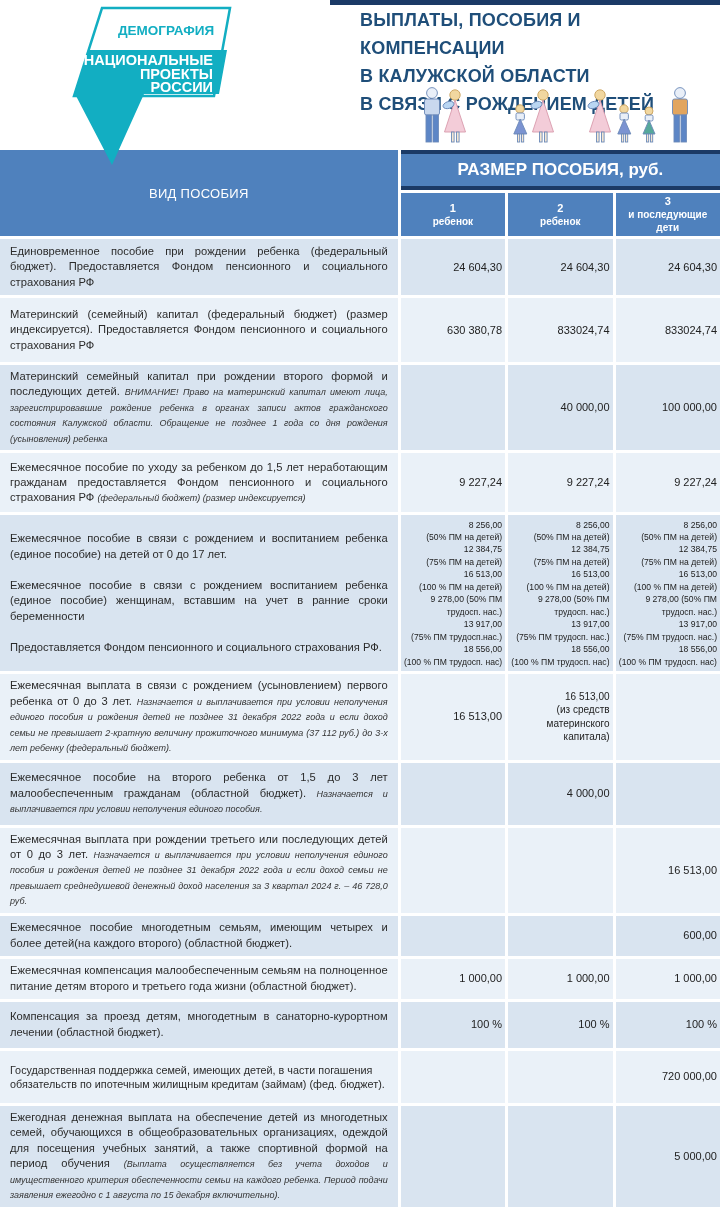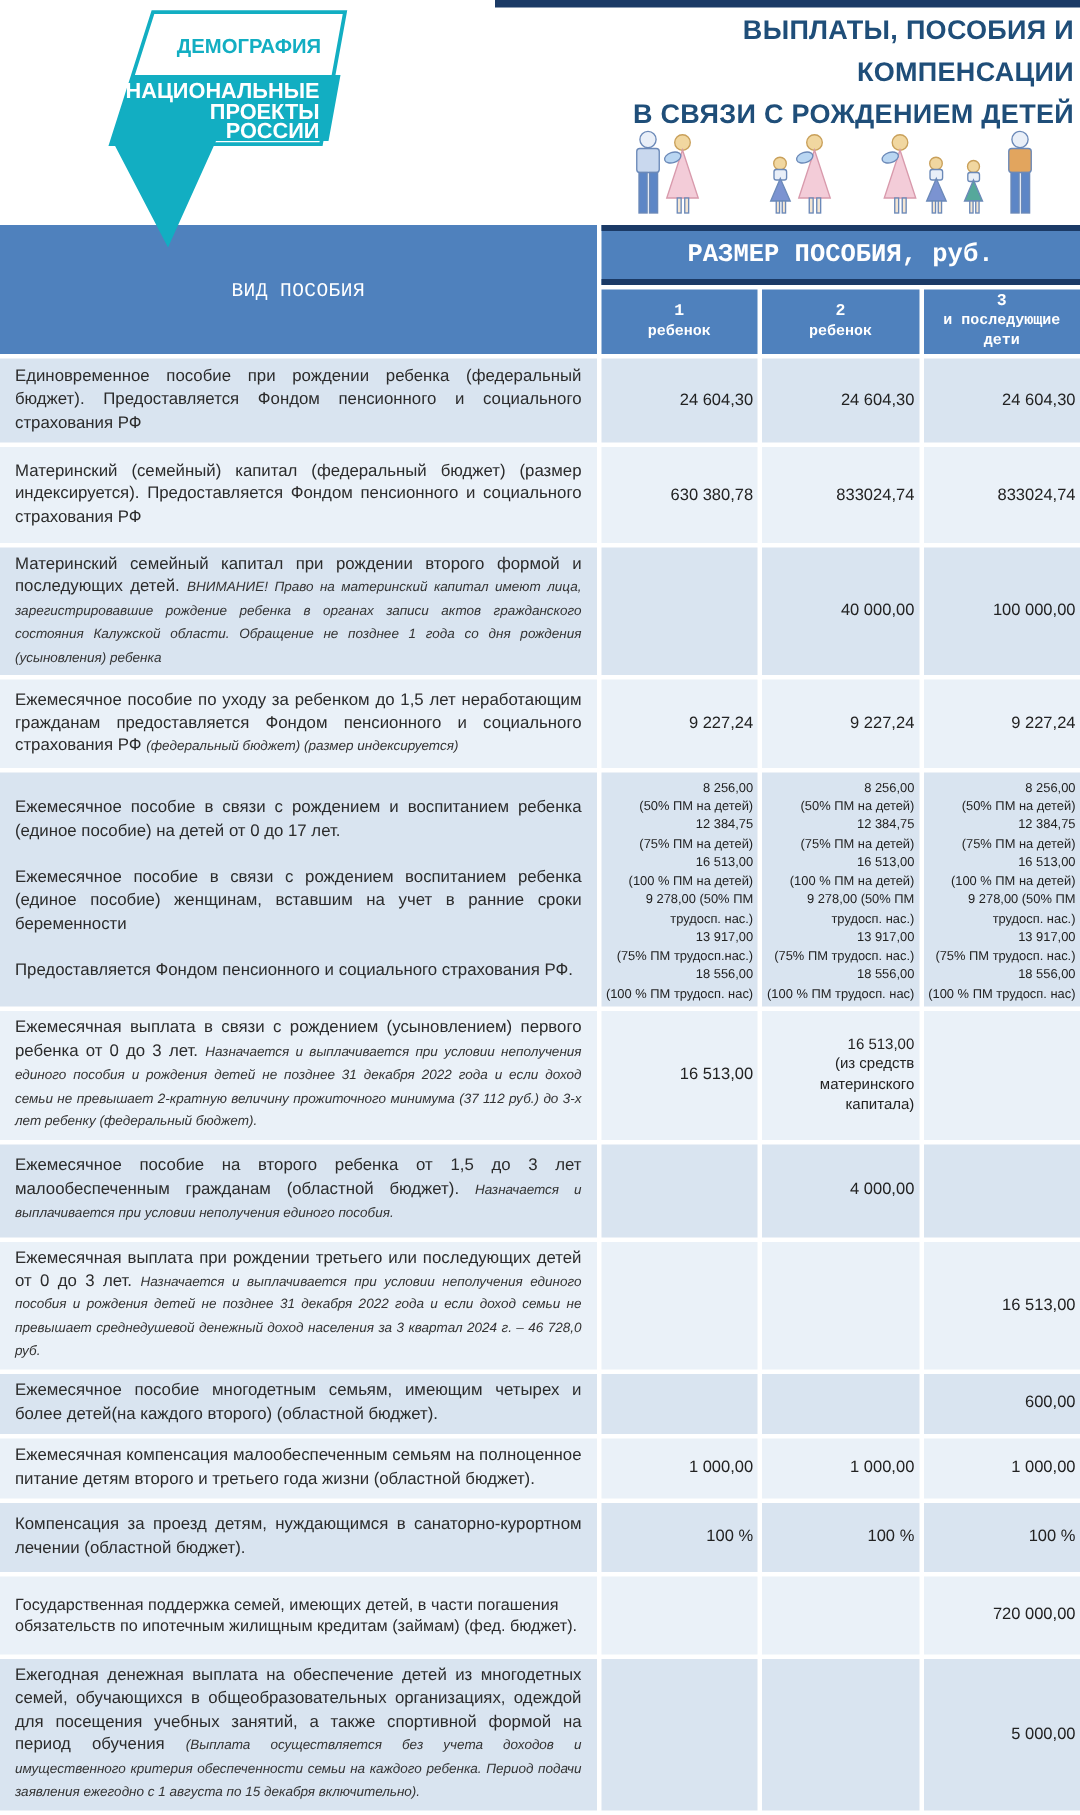--- a/index.html
+++ b/index.html
@@ -2,29 +2,29 @@
 <html lang="ru"><head>
 <meta charset="utf-8">
 <style>
   html,body{margin:0;padding:0;background:#fff;}
   .page{position:relative;width:720px;height:1210px;overflow:hidden;background:#fff;
         font-family:"Liberation Sans",sans-serif;}
 
   
   .top-navy-bar{position:absolute;left:330px;top:0;width:390px;height:5px;background:#1b3a66;}
   .logo-svg{position:absolute;left:62px;top:2px;width:172px;height:172px;z-index:5;}
-  .title-block{position:absolute;left:360px;top:6px;width:356px;text-align:right;
+  .title-block{position:absolute;left:360px;top:6px;width:356px;text-align:left;
                color:#1f4e79;font-weight:bold;font-size:18px;line-height:28px;letter-spacing:.2px;}
   .families-svg{position:absolute;left:412px;top:84px;width:302px;height:64px;}
 
   
   table.benefits{border-collapse:separate;border-spacing:3px;table-layout:fixed;
                  width:726px;margin-left:-3px;margin-top:147px;background:#fff;}
   col.c-label{width:396px;} col.c-v{width:104px;}
-  th{font-weight:normal;font-family:Liberation Mono, monospace;}
+  th{font-weight:normal;}
   th.vid{background:#4f81bd;color:#ffffff;font-size:13px;letter-spacing:.3px;text-align:center;vertical-align:middle;}
   th.razmer{background:#4f81bd;color:#fff;font-size:17px;font-weight:bold;text-align:center;
             border-top:4px solid #1b3a66;border-bottom:4px solid #1b3a66;height:28px;padding:2px 0;}
   th.sub{background:#4f81bd;color:#fff;text-align:center;vertical-align:middle;height:38px;padding:2px 1px;}
   th.sub .num{font-size:11px;font-weight:bold;line-height:13px;}
   th.sub .word{font-size:10px;font-weight:bold;line-height:13px;}
 
   tbody tr:nth-child(odd) td{background:#d9e4f0;}
   tbody tr:nth-child(even) td{background:#eaf1f8;}
 
@@ -56,20 +56,21 @@
     <polygon points="40,6 168,6 152,94 12,94" fill="#ffffff" stroke="#12aec2" stroke-width="2.5"></polygon>
     <text x="104" y="33" text-anchor="middle" font-size="13.5" font-weight="bold" fill="#12aec2">ДЕМОГРАФИЯ</text>
     <polygon points="26,48 165,48 157,92 82,92 50,163 13,92" fill="#12aec2"></polygon>
     <text x="151" y="63" text-anchor="end" font-size="14.5" font-weight="bold" fill="#ffffff">НАЦИОНАЛЬНЫЕ</text>
     <text x="151" y="77" text-anchor="end" font-size="14.5" font-weight="bold" fill="#ffffff">ПРОЕКТЫ</text>
     <text x="151" y="90" text-anchor="end" font-size="14.5" font-weight="bold" fill="#ffffff">РОССИИ</text>
   </svg>
 
   <div class="title-block">
     <div>ВЫПЛАТЫ, ПОСОБИЯ И КОМПЕНСАЦИИ</div>
+    <div>В КАЛУЖСКОЙ ОБЛАСТИ</div>
     <div>В СВЯЗИ С РОЖДЕНИЕМ ДЕТЕЙ</div>
   </div>
 
   <svg class="families-svg" viewBox="0 0 302 64">
     <g>
       <circle class="headL o" cx="20" cy="9" r="5.4"></circle>
       <rect class="shirt o" x="12.5" y="15" width="15" height="16" rx="2"></rect>
       <rect class="pants o" x="14" y="31" width="5.4" height="27"></rect>
       <rect class="pants o" x="21" y="31" width="5.4" height="27"></rect>
       <circle class="hair" cx="43" cy="11" r="5.2"></circle>
@@ -230,21 +231,21 @@
         <td class="val"></td>
         <td class="val">600,00</td>
       </tr>
       <tr>
         <td class="label" style="height:32px"><span class="main">Ежемесячная компенсация малообеспеченным семьям на полноценное питание детям второго и третьего года жизни (областной бюджет).</span></td>
         <td class="val">1 000,00</td>
         <td class="val">1 000,00</td>
         <td class="val">1 000,00</td>
       </tr>
       <tr>
-        <td class="label" style="height:38px"><span class="main">Компенсация за проезд детям, нуждающимся в санаторно-курортном лечении (областной бюджет).</span></td>
+        <td class="label" style="height:38px"><span class="main">Компенсация за проезд детям, многодетным в санаторно-курортном лечении (областной бюджет).</span></td>
         <td class="val">100 %</td>
         <td class="val">100 %</td>
         <td class="val">100 %</td>
       </tr>
       <tr>
         <td class="label plain" style="height:44px;font-size:10.8px"><span class="main">Государственная поддержка семей, имеющих детей, в части погашения
 обязательств по ипотечным жилищным кредитам (займам) (фед. бюджет).</span></td>
         <td class="val"></td>
         <td class="val"></td>
         <td class="val">720 000,00</td>

